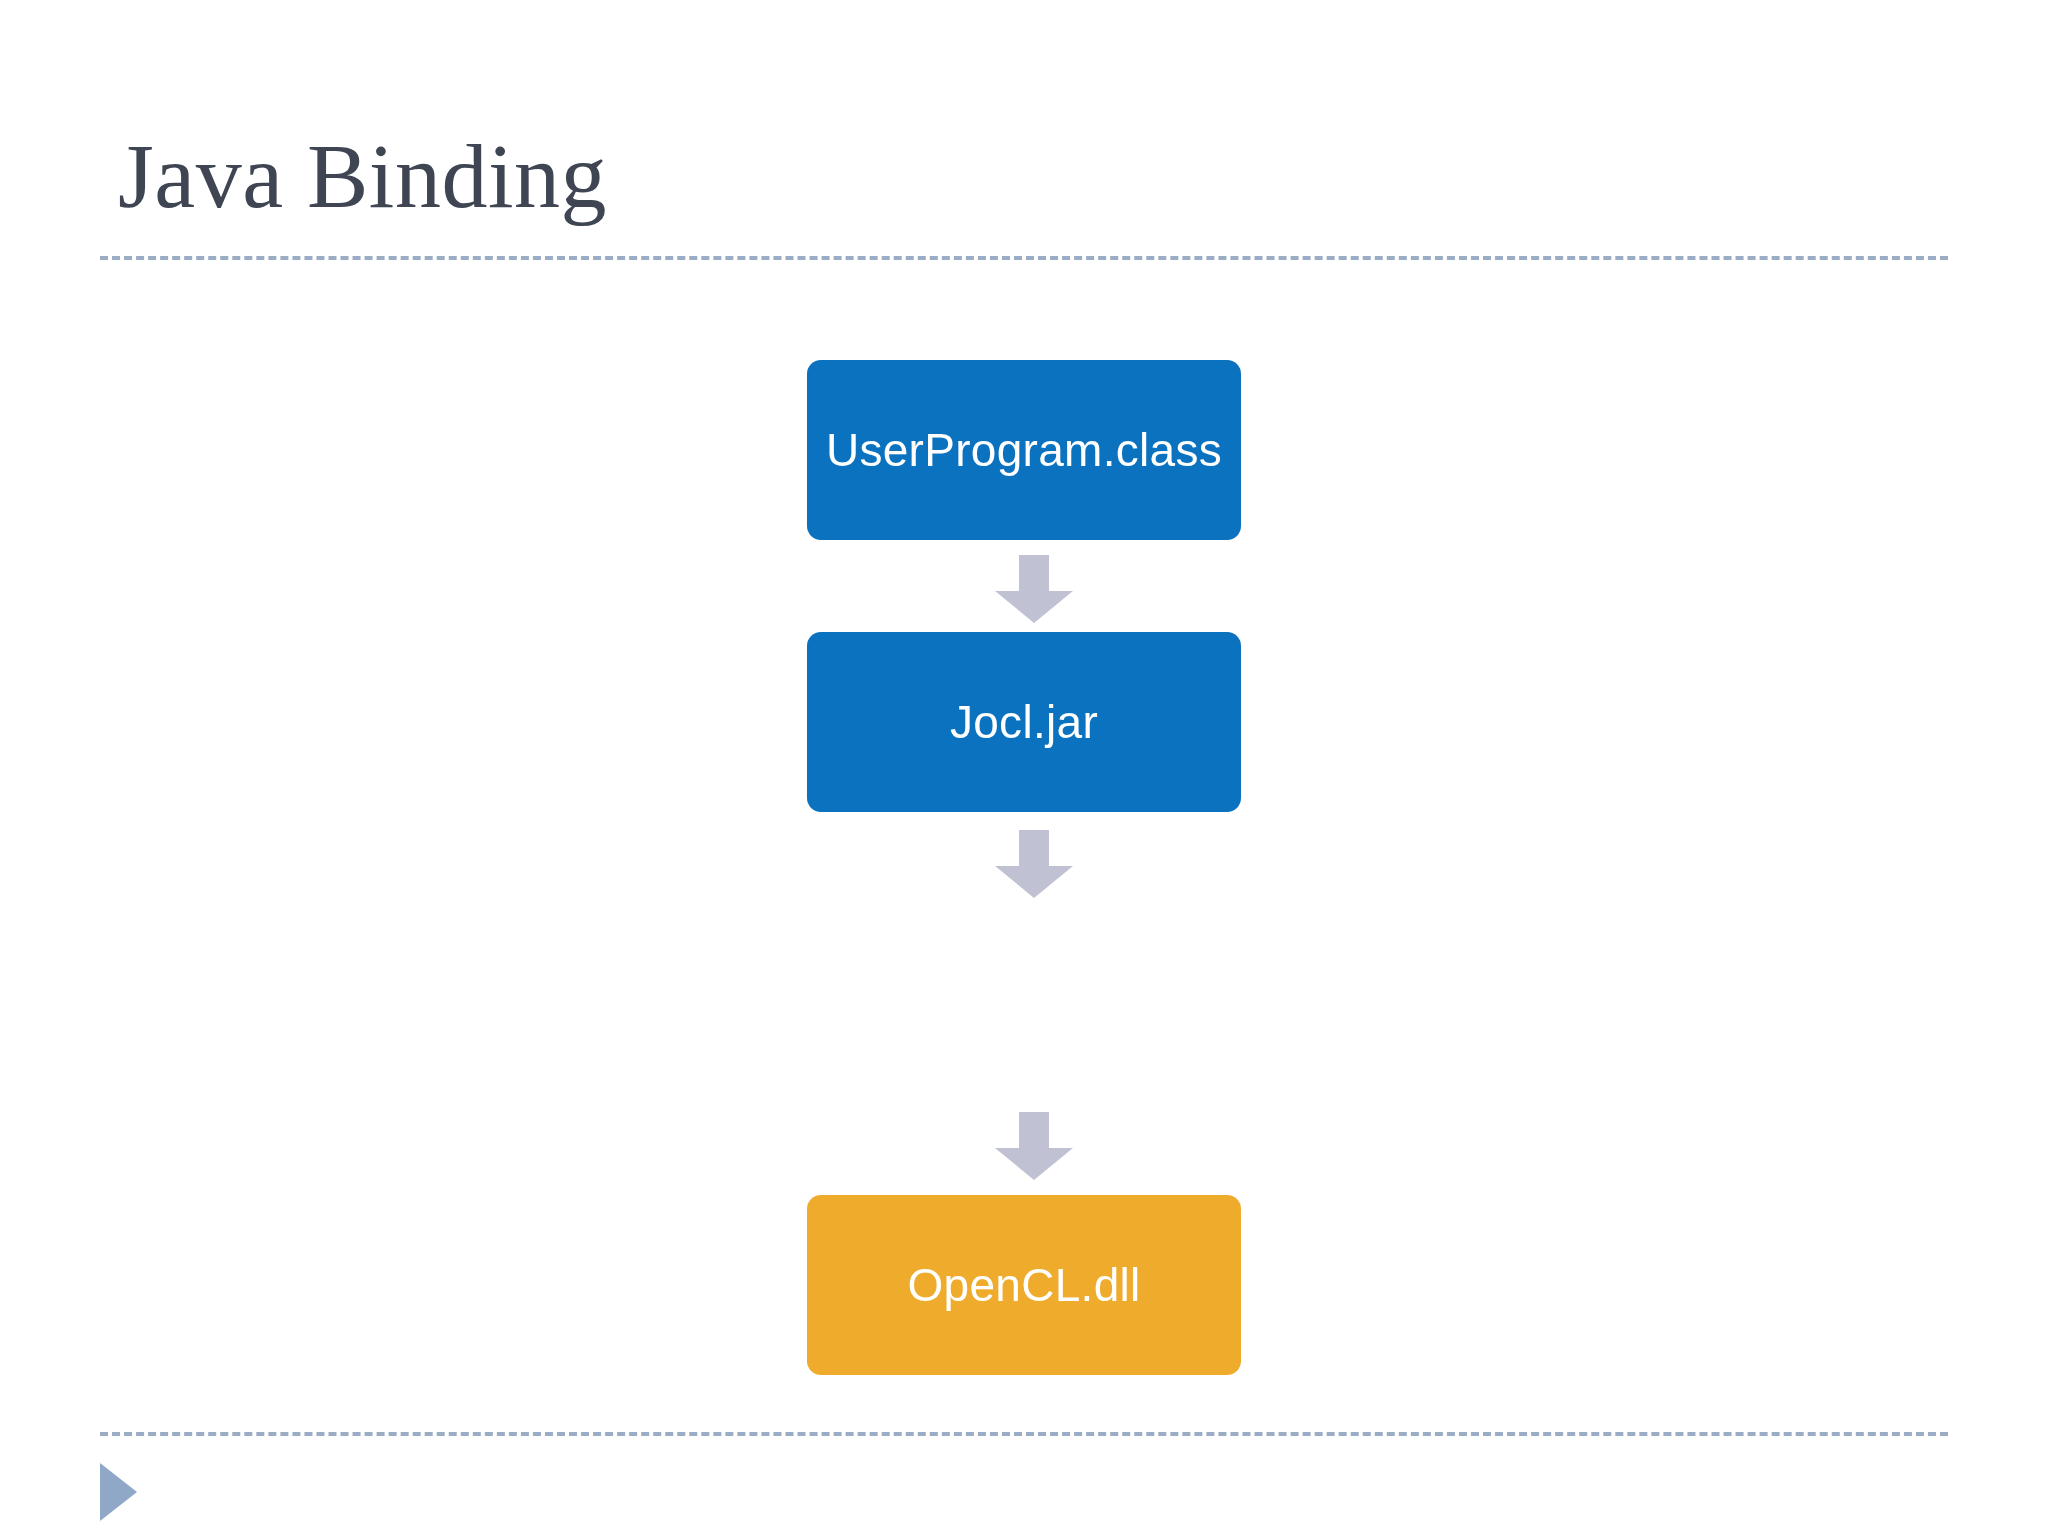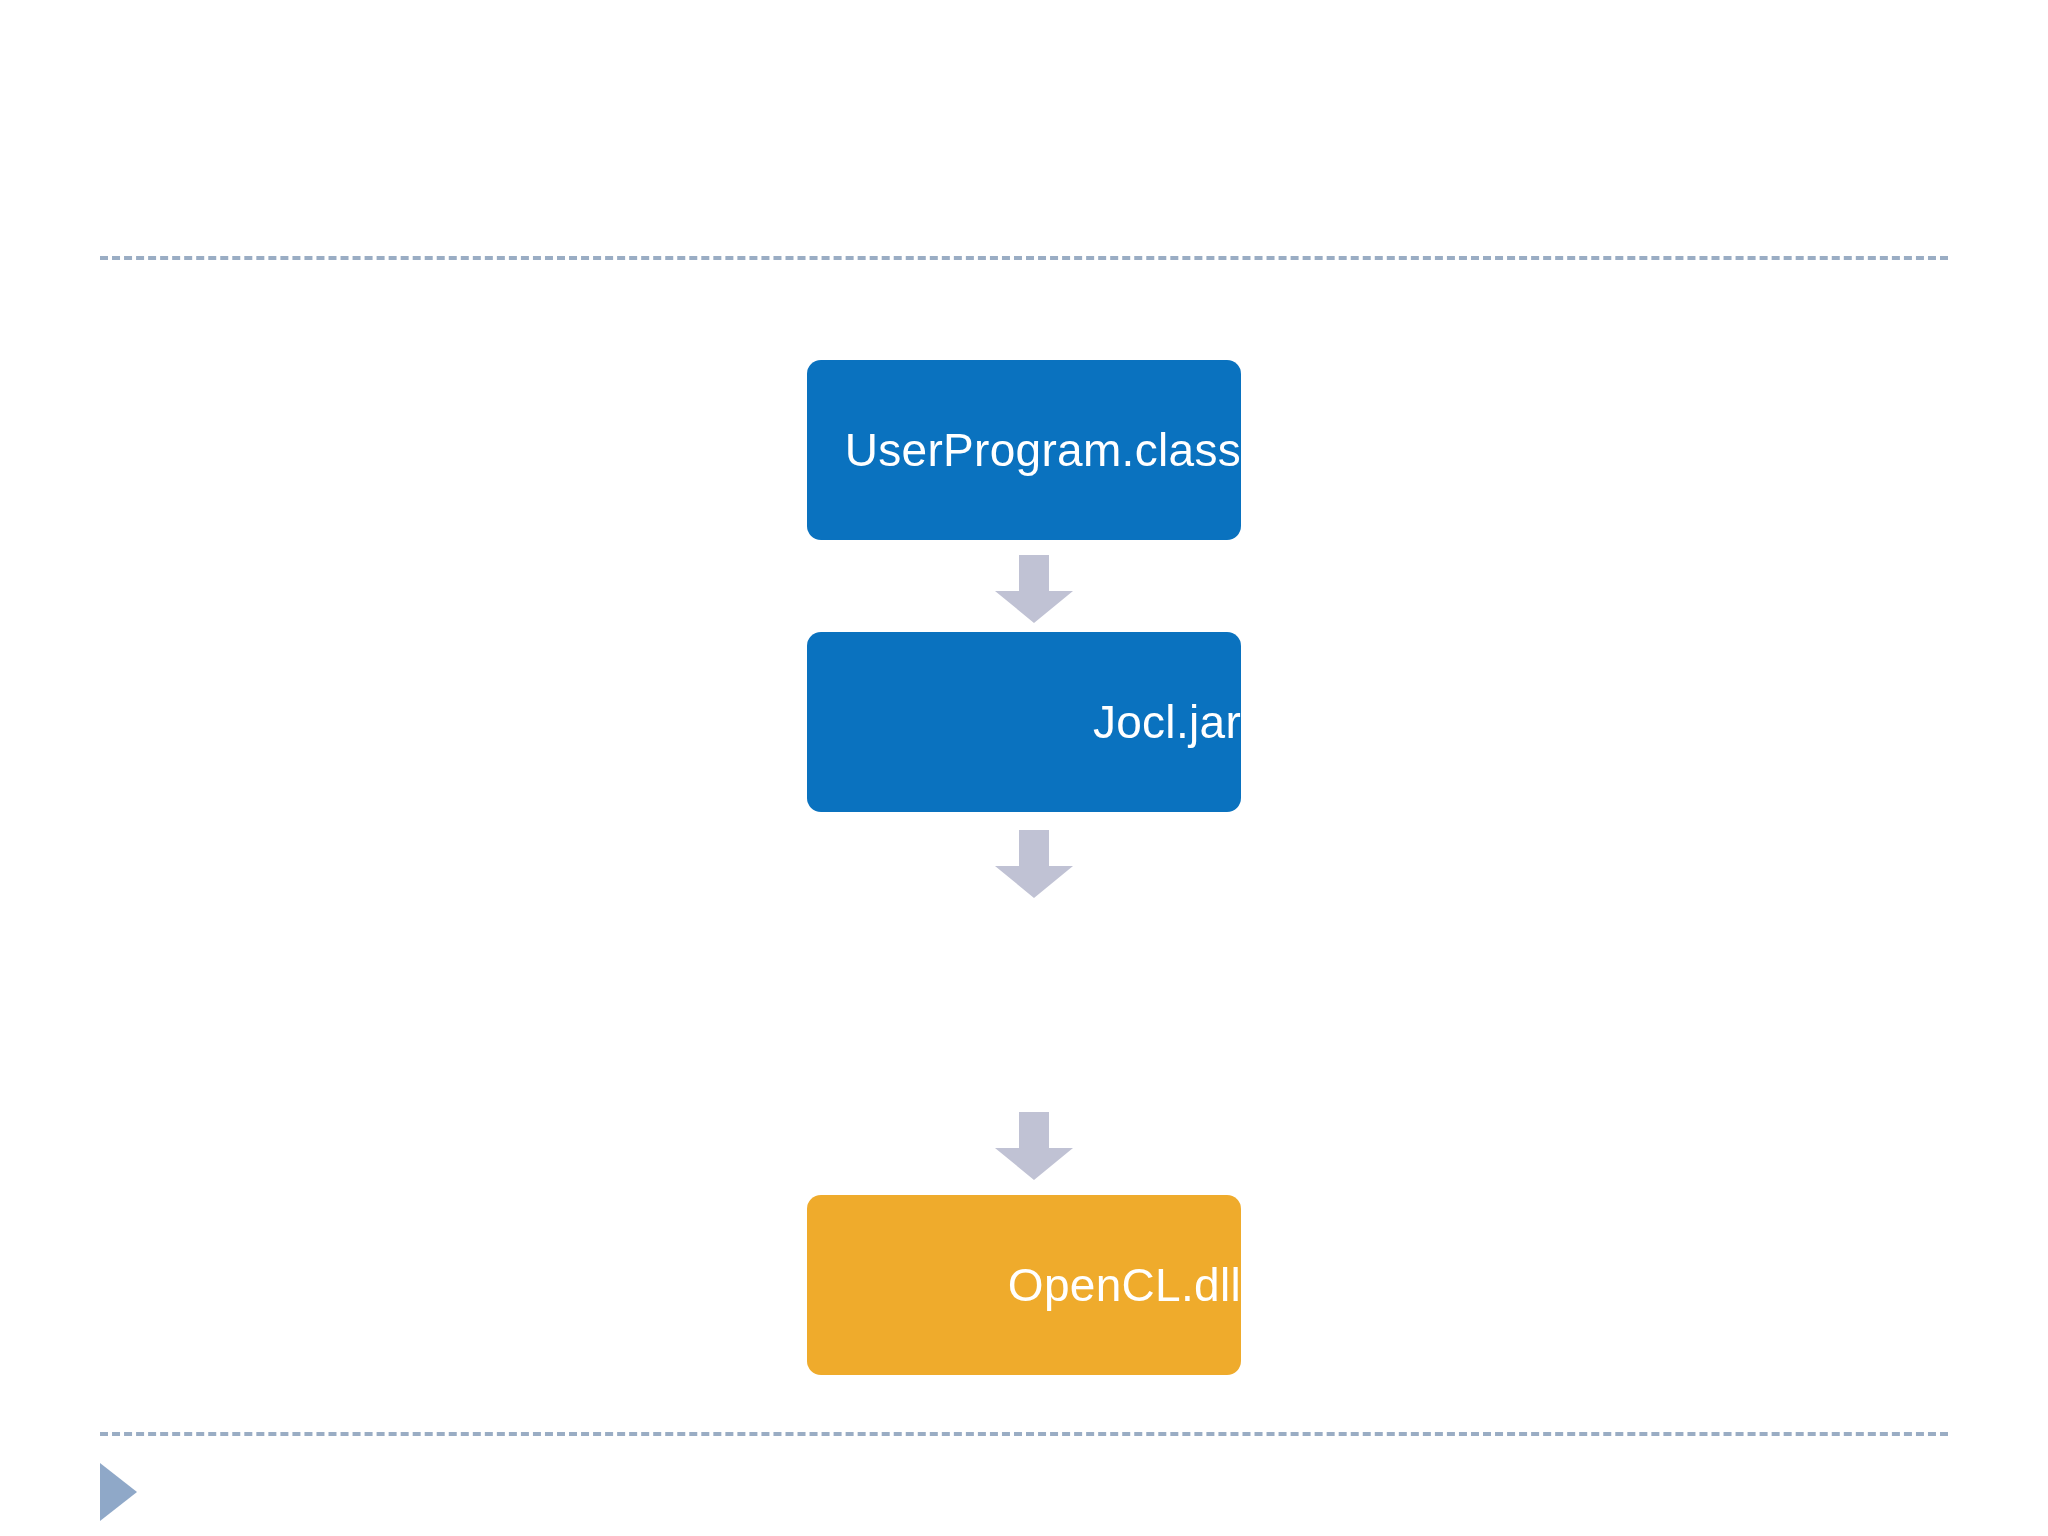--- a/index.html
+++ b/index.html
@@ -64,21 +64,21 @@
     height: 1015px;
   }
 
   .node {
     position: absolute;
     left: 0;
     width: 434px;
     border-radius: 14px;
     display: flex;
     align-items: center;
-    justify-content: flex-end;
+    justify-content: center;
     box-sizing: border-box;
   }
   .node-label {
     color: #ffffff;
     font-family: "Liberation Sans", sans-serif;
     font-weight: 400;
     font-size: 46px;
     line-height: 1;
     white-space: nowrap;
     letter-spacing: 0.3px;
@@ -102,20 +102,21 @@
   .arrow svg { display: block; width: 100%; height: 100%; }
   .arrow-1 { top: 195px; }
   .arrow-2 { top: 470px; }
   .arrow-3 { top: 752px; }
 </style>
 </head>
 <body>
 
 <div class="slide">
 
+  <div class="slide-title">Java Binding</div>
 
   <div class="rule rule-top"></div>
 
   <div class="diagram">
 
     <div class="node node-blue node-1">
       <span class="node-label">UserProgram.class</span>
     </div>
 
     <div class="arrow arrow-1">

